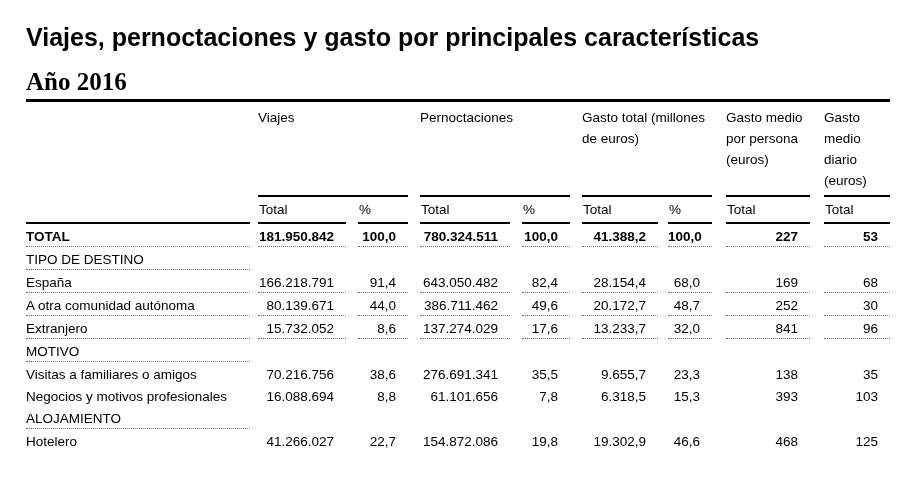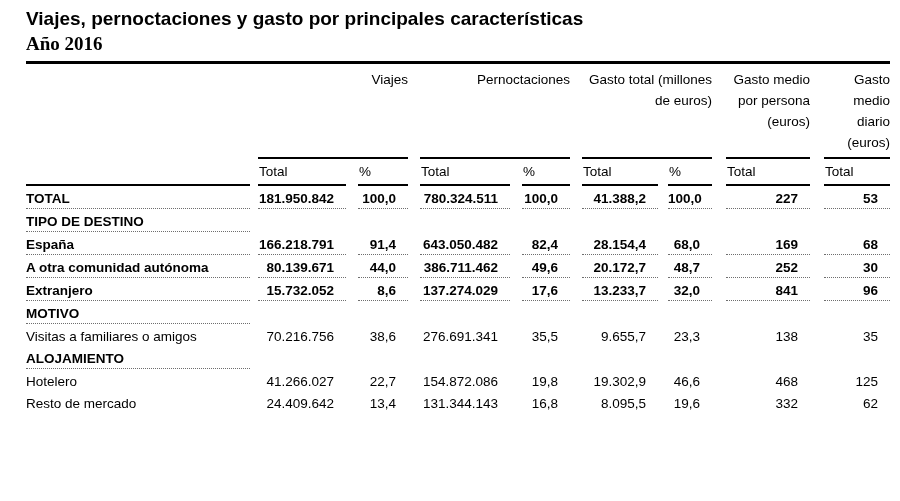--- a/index.html
+++ b/index.html
@@ -1,40 +1,40 @@
 <!DOCTYPE html>
 <html><head>
 <meta charset="utf-8">
 <style>
   html, body { margin:0; padding:0; }
   body {
     width:900px; height:501px; background:#ffffff; color:#000;
     font-family:"Liberation Sans", sans-serif; overflow:hidden;
   }
   .page { padding:6px 0 0 26px; }
-  .title, .subtitle { font-size:19px; font-weight:bold; line-height:25px; white-space:nowrap; }
+  .title, .subtitle { font-size:25px; font-weight:bold; line-height:25px; white-space:nowrap;margin-top:19px; }
   .subtitle { margin-bottom:5px;font-family:Liberation Serif, serif; }
   table.stat {
     border-collapse:collapse; table-layout:fixed; width:864px;
     border-top:3px solid #000;
   }
   th, td { padding:0; font-size:13.5px; font-weight:normal; }
   tr.ghead th {
-    text-align:right; vertical-align:top; padding-top:5px;
+    text-align:left; vertical-align:top; padding-top:5px;
     height:88px; line-height:21px; font-size:13.5px;
   }
   tr.subhead th, tr.subhead td { height:25px; vertical-align:middle; }
   tr.subhead th { text-align:left; padding-left:1px; }
   .tb { border-top:2px solid #000; border-bottom:2px solid #000; }
   .t  { border-top:2px solid #000; }
   .bsolid { border-bottom:2px solid #000; }
   tbody td { height:20px; vertical-align:bottom; padding-bottom:2px; white-space:nowrap; }
   .lbl { text-align:left; overflow:hidden; }
   .num { text-align:right; padding-right:12px; }
-  .dot { border-bottom:1px dotted #6e6e6e;font-weight:bold; }
+  .dot { border-bottom:1px dotted #6e6e6e; }
   tr.total td { font-weight:bold; }
 </style>
 </head>
 <body>
 
 <div class="page">
   <div class="title">Viajes, pernoctaciones y gasto por principales características</div>
   <div class="subtitle">Año 2016</div>
 
   <table class="stat">
@@ -191,20 +191,39 @@
         <td></td>
         <td class="num">9.655,7</td>
         <td></td>
         <td class="num">23,3</td>
         <td></td>
         <td class="num">138</td>
         <td></td>
         <td class="num">35</td>
       </tr>
       <tr>
+        <td class="lbl">Negocios y motivos profesionales</td>
+        <td></td>
+        <td class="num">16.088.694</td>
+        <td></td>
+        <td class="num">8,8</td>
+        <td></td>
+        <td class="num">61.101.656</td>
+        <td></td>
+        <td class="num">7,8</td>
+        <td></td>
+        <td class="num">6.318,5</td>
+        <td></td>
+        <td class="num">15,3</td>
+        <td></td>
+        <td class="num">393</td>
+        <td></td>
+        <td class="num">103</td>
+      </tr>
+      <tr>
         <td class="lbl dot">ALOJAMIENTO</td>
         <td></td>
         <td colspan="15"></td>
       </tr>
       <tr>
         <td class="lbl">Hotelero</td>
         <td></td>
         <td class="num">41.266.027</td>
         <td></td>
         <td class="num">22,7</td>
@@ -213,36 +232,17 @@
         <td></td>
         <td class="num">19,8</td>
         <td></td>
         <td class="num">19.302,9</td>
         <td></td>
         <td class="num">46,6</td>
         <td></td>
         <td class="num">468</td>
         <td></td>
         <td class="num">125</td>
-      </tr>
-      <tr>
-        <td class="lbl">Resto de mercado</td>
-        <td></td>
-        <td class="num">24.409.642</td>
-        <td></td>
-        <td class="num">13,4</td>
-        <td></td>
-        <td class="num">131.344.143</td>
-        <td></td>
-        <td class="num">16,8</td>
-        <td></td>
-        <td class="num">8.095,5</td>
-        <td></td>
-        <td class="num">19,6</td>
-        <td></td>
-        <td class="num">332</td>
-        <td></td>
-        <td class="num">62</td>
       </tr>
 
     </tbody>
   </table>
 </div>
 
 </body></html>

